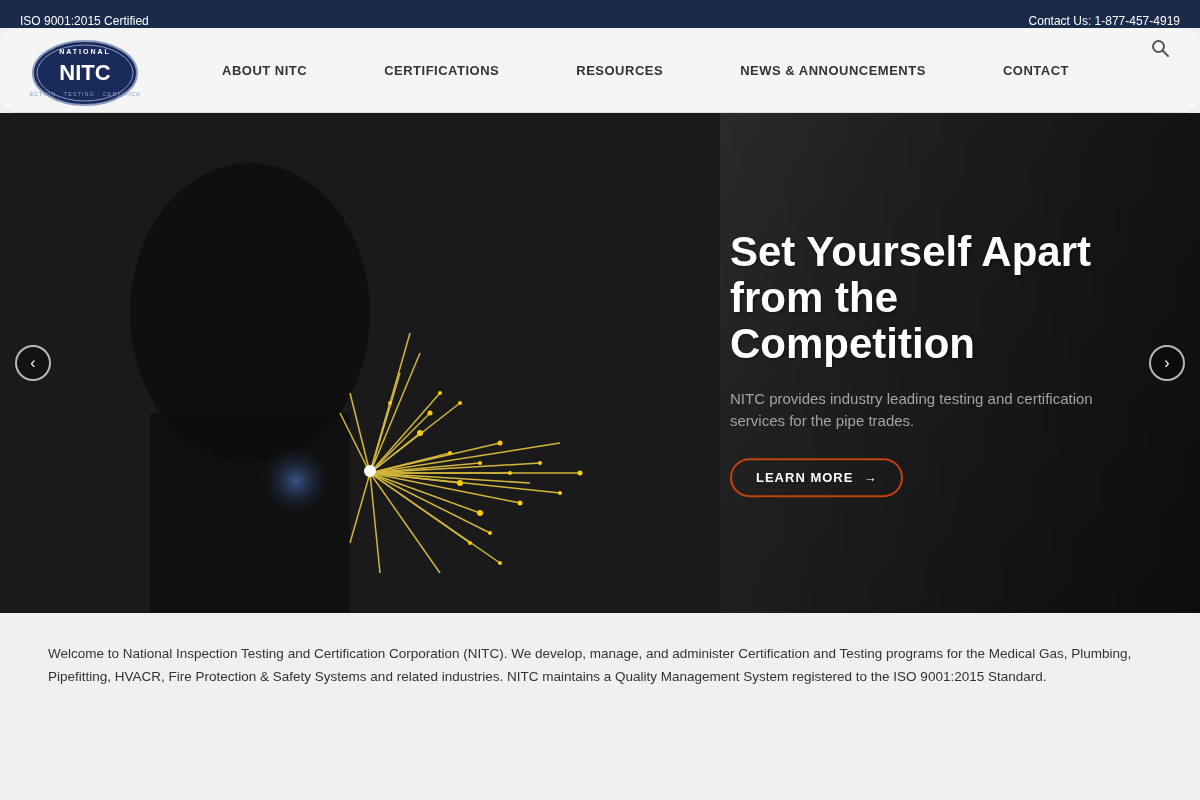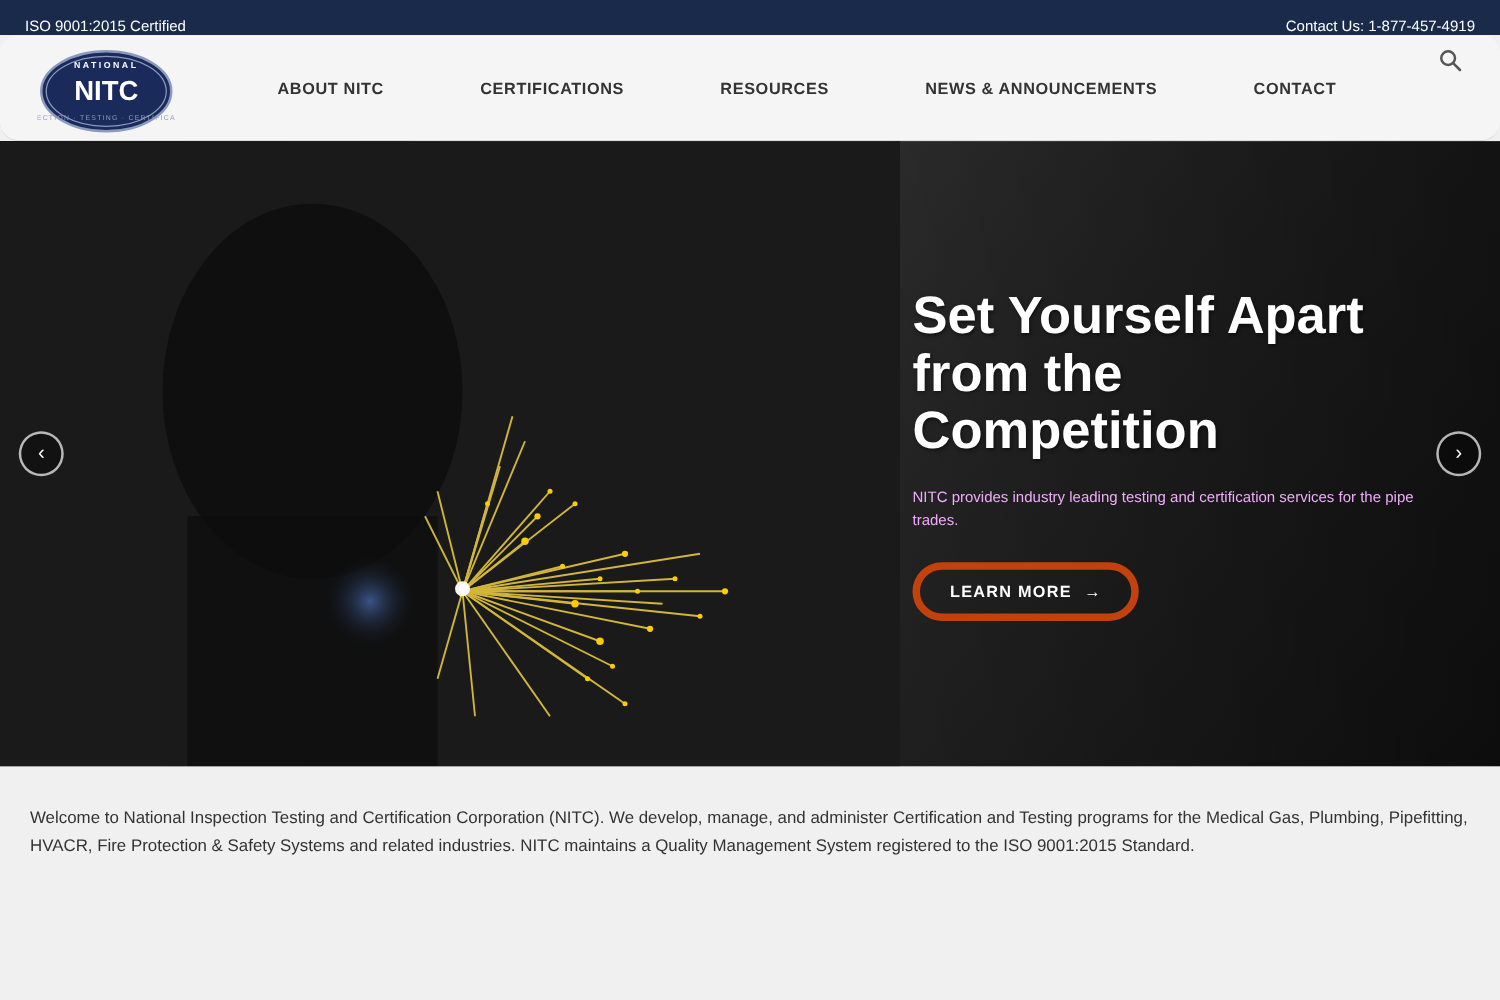--- a/index.html
+++ b/index.html
@@ -102,30 +102,30 @@
       color: #fff;
     }
     #hero-headline {
       font-size: 42px;
       font-weight: 900;
       line-height: 1.1;
       margin-bottom: 20px;
       text-shadow: 1px 1px 3px rgba(0,0,0,0.5);
     }
     #hero-subtext {
-      font-size: 12px;
+      font-size: 15px;
       line-height: 1.5;
       margin-bottom: 25px;
-      color: #f0abfc;
+      color: #a3a3a3;
     }
     #learn-more-btn {
       display: inline-flex;
       align-items: center;
       gap: 10px;
-      border: 6px solid #c2410c;
+      border: 2px solid #c2410c;
       border-radius: 25px;
       padding: 10px 24px;
       color: #fff;
       font-size: 13px;
       font-weight: bold;
       letter-spacing: 1px;
       cursor: pointer;
       background: transparent;
     }
 
@@ -146,21 +146,21 @@
       font-size: 16px;
       cursor: pointer;
     }
     #prev-arrow { left: 15px; }
     #next-arrow { right: 15px; }
 
     
     #below-hero {
       background: #f0f0f0;
       display: flex;
-      padding: 30px 24px;
+      padding: 30px 48px;
       gap: 60px;
       min-height: 187px;
     }
     #welcome-text {
       flex: 1;
       font-size: 13.5px;
       color: #333;
       line-height: 1.7;
     }
     #industry-title {

